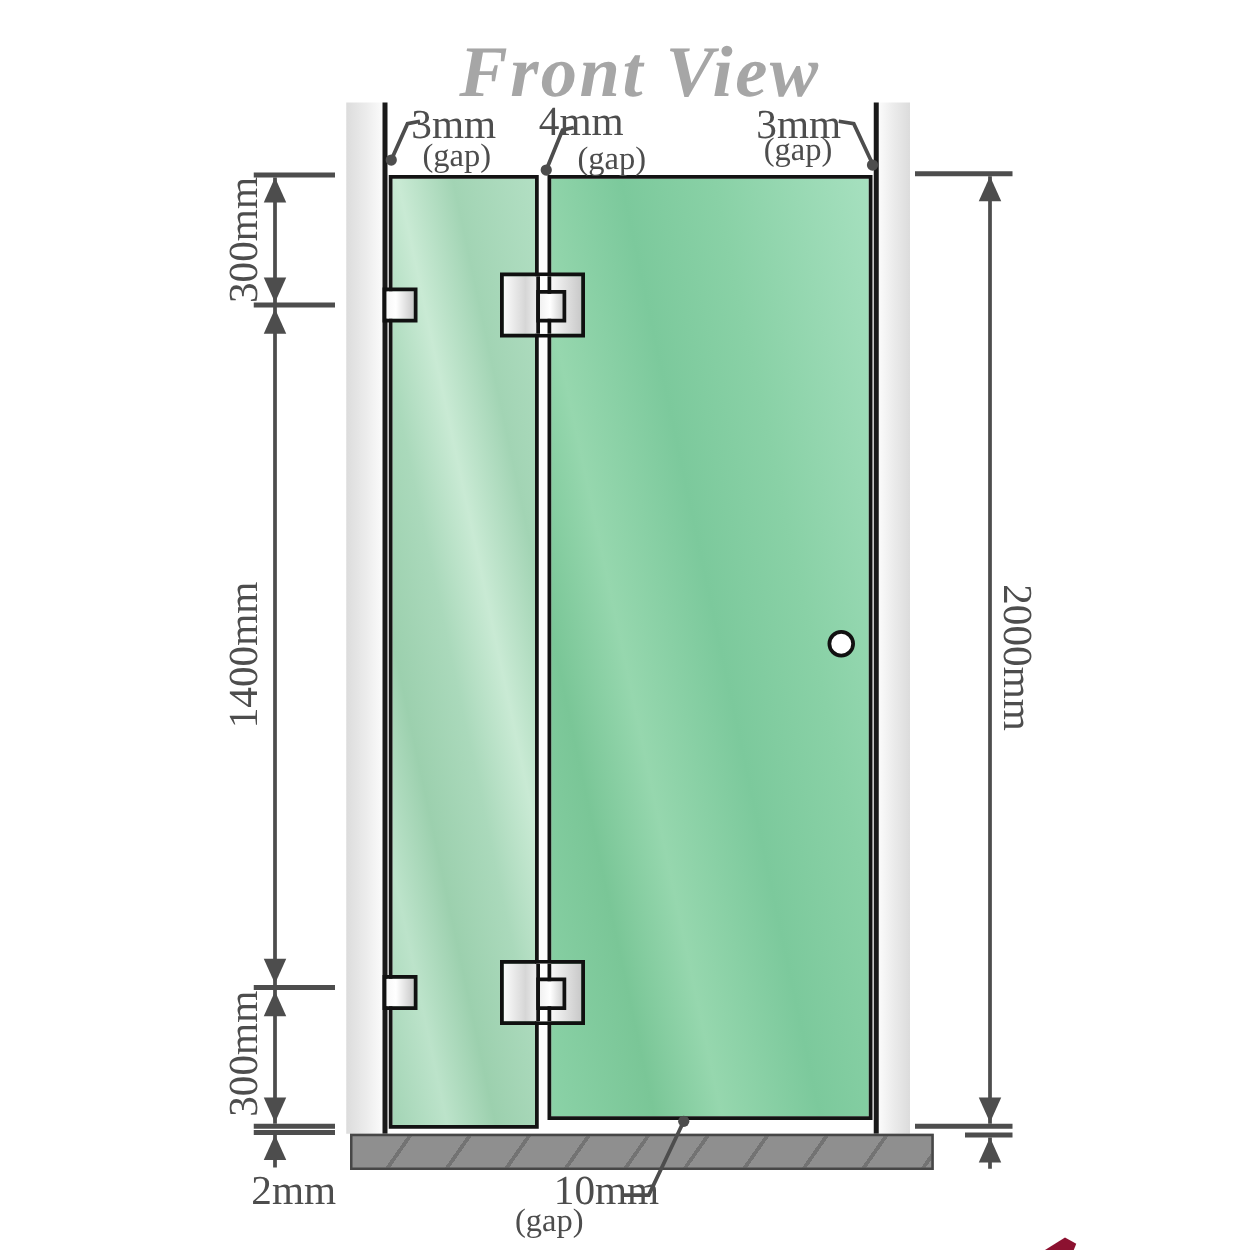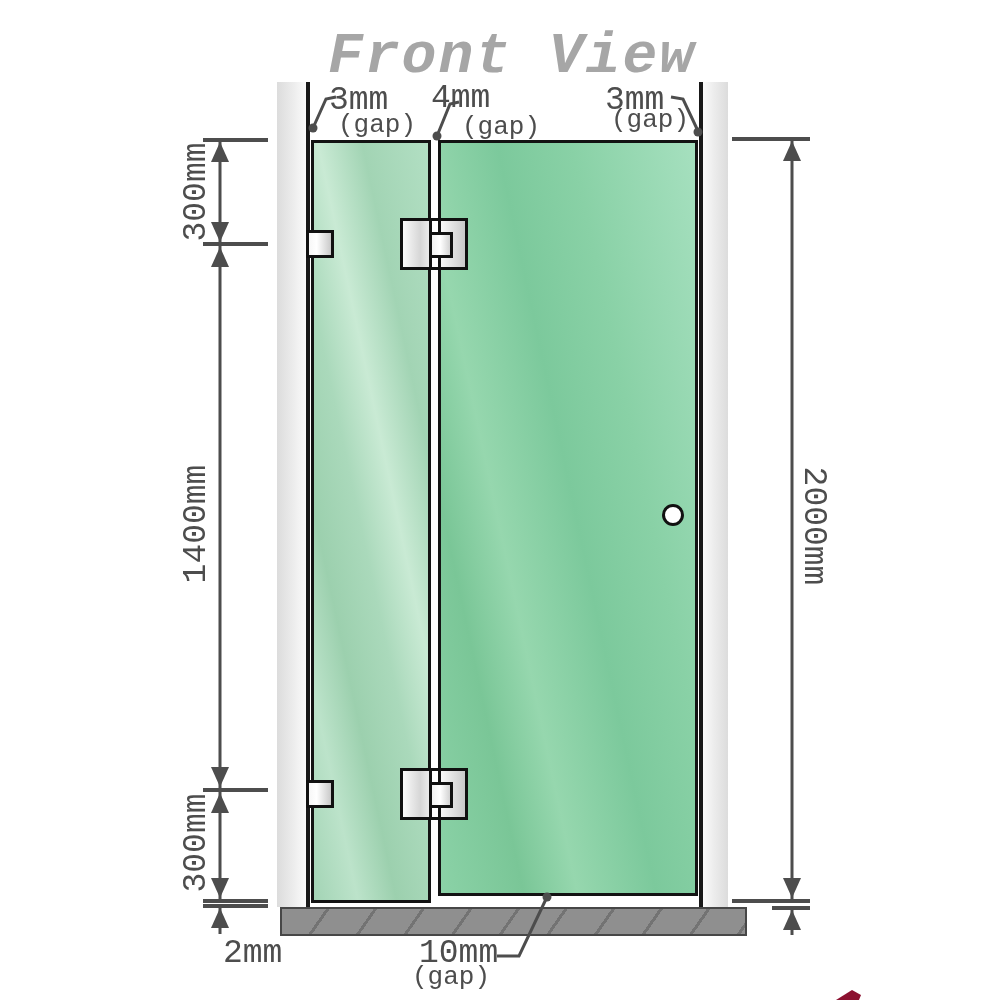--- a/index.html
+++ b/index.html
@@ -1,18 +1,18 @@
 <!DOCTYPE html>
 <html><head>
 <meta charset="utf-8">
 <style>
   html,body{margin:0;padding:0;background:#ffffff;}
   .scene{
     position:relative;width:1000px;height:1000px;background:#ffffff;
-    font-family:Liberation Mono, monospace;overflow:hidden;border-radius:25px;
+    font-family:Liberation Serif, serif;overflow:hidden;border-radius:25px;
   }
   .abs{position:absolute;}
   
   .title{
     position:absolute;left:512px;top:24px;transform:translateX(-50%);
     font-size:58px;font-weight:bold;font-style:italic;color:#a6a6a6;
     letter-spacing:2px;white-space:nowrap;
   }
   
   .wall{position:absolute;top:82px;height:825px;}
@@ -155,22 +155,22 @@
 
   <div class="dim-label" style="left:329px;top:84px;">3mm</div>
   <div class="gap-note" style="left:338px;top:112px;">(gap)</div>
 
   <div class="dim-label" style="left:431px;top:82px;">4mm</div>
   <div class="gap-note" style="left:462px;top:114px;">(gap)</div>
 
   <div class="dim-label" style="left:605px;top:84px;">3mm</div>
   <div class="gap-note" style="left:611px;top:107px;">(gap)</div>
 
-  <div class="dim-label" style="left:419px;top:937px;">10mm</div>
+  <div class="dim-label" style="left:443px;top:937px;">10mm</div>
   <div class="gap-note" style="left:412px;top:964px;">(gap)</div>
-  <div class="dim-label" style="left:201px;top:937px;margin-left:22px;">2mm</div>
+  <div class="dim-label" style="left:201px;top:937px;">2mm</div>
 
   <div class="dim-label rot-ccw" style="left:196px;top:192px;">300mm</div>
   <div class="dim-label rot-ccw" style="left:196px;top:524px;">1400mm</div>
   <div class="dim-label rot-ccw" style="left:196px;top:843px;">300mm</div>
   <div class="dim-label rot-cw" style="left:813px;top:526px;">2000mm</div>
 
 </div>
 
 </body></html>

